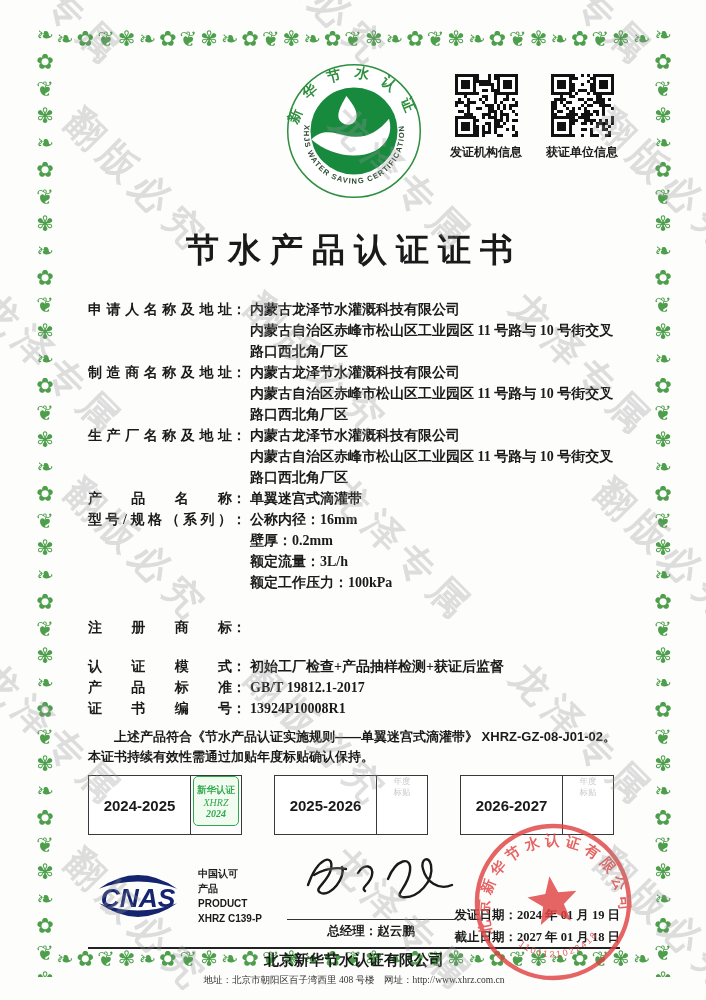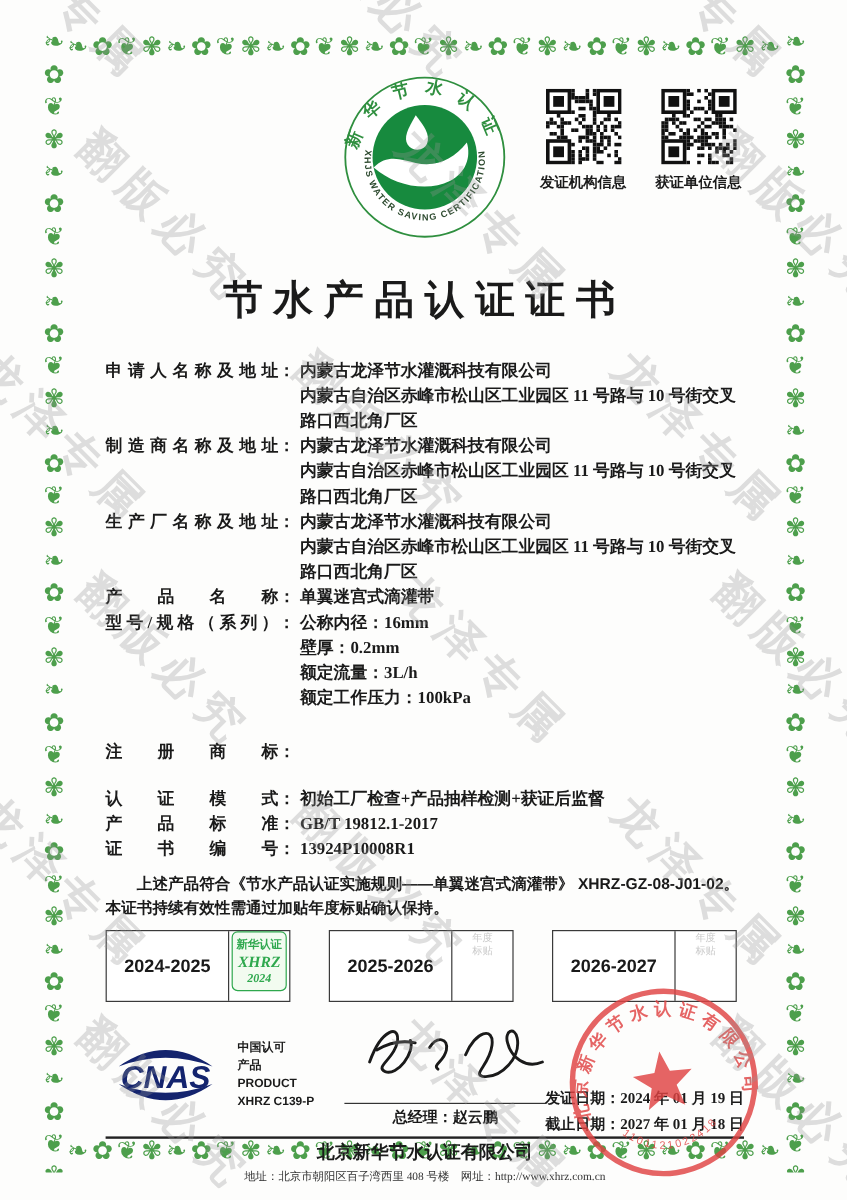--- a/index.html
+++ b/index.html
@@ -51,21 +51,21 @@
 
   
   .year-row{display:flex;gap:32px;margin-top:8px;}
   .ybox{width:152px;height:58px;border:1.5px solid #3a3a3a;display:flex;background:#fff;}
   .ybox-year{flex:1;display:flex;align-items:center;justify-content:center;font-weight:bold;font-size:15px;
              font-family:"Liberation Sans",sans-serif;}
   .ybox-side{width:50px;border-left:1.5px solid #3a3a3a;display:flex;align-items:flex-start;justify-content:center;}
   .sticker{width:44px;height:48px;border:1.5px solid #2fa84e;border-radius:5px;background:#f2fbf0;
            display:flex;flex-direction:column;align-items:center;justify-content:center;color:#2fa84e;}
   .sticker .s1{font-size:9.5px;font-weight:bold;}
-  .sticker .s2{font-size:13px;font-style:italic;font-weight:bold;}
+  .sticker .s2{font-size:10px;font-style:italic;font-weight:normal;}
   .sticker .s3{font-size:10px;font-style:italic;font-weight:bold;}
   .ph{font-size:8.5px;color:#c9c9c9;width:2.2em;text-align:center;line-height:1.3;}
 
   
   .bottom{position:relative;height:175px;margin-top:24px;}
   .cnas-block{position:absolute;left:0;top:6px;display:flex;gap:10px;align-items:center;}
   .cnas-text{font-size:10px;font-weight:bold;line-height:1.5;font-family:"Liberation Sans",sans-serif;}
   .sig-svg{position:absolute;left:212px;top:-14px;}
   .sig-line{position:absolute;left:199px;top:60px;width:168px;border-top:1.5px solid #333;
             text-align:center;font-size:12.5px;font-weight:bold;padding-top:3px;}

